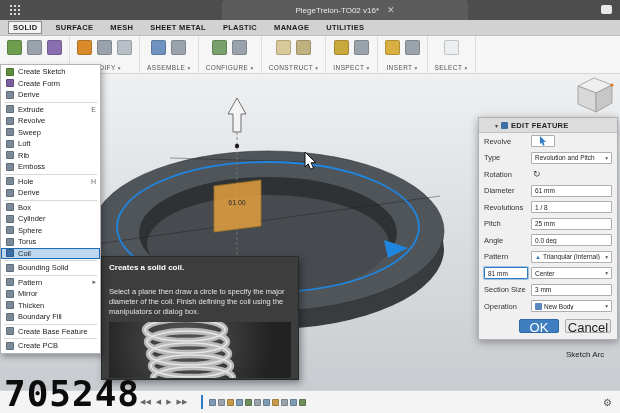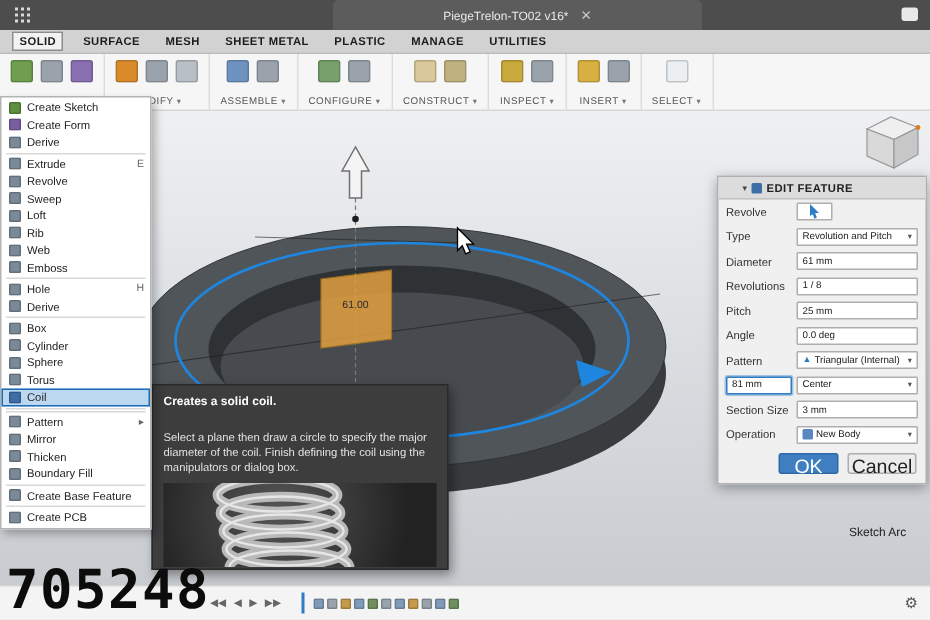--- a/index.html
+++ b/index.html
@@ -265,25 +265,20 @@
         <span class="ml">Loft</span>
         <span class="ms"></span>
       </div>
     <div class="mrow">
         <span class="mi"></span>
         <span class="ml">Rib</span>
         <span class="ms"></span>
       </div>
     <div class="mrow">
         <span class="mi"></span>
-        <span class="ml">Web</span>
-        <span class="ms"></span>
-      </div>
-    <div class="mrow">
-        <span class="mi"></span>
         <span class="ml">Emboss</span>
         <span class="ms"></span>
       </div>
     <div class="msep"></div>
     <div class="mrow">
         <span class="mi"></span>
         <span class="ml">Hole</span>
         <span class="ms">H</span>
       </div>
     <div class="mrow">
@@ -311,20 +306,25 @@
         <span class="mi"></span>
         <span class="ml">Torus</span>
         <span class="ms"></span>
       </div>
     <div class="mrow sel">
         <span class="mi blue"></span>
         <span class="ml">Coil</span>
         <span class="ms"></span>
       </div>
     <div class="msep"></div>
+    <div class="mrow">
+        <span class="mi"></span>
+        <span class="ml">Bounding Solid</span>
+        <span class="ms"></span>
+      </div>
     <div class="msep"></div>
     <div class="mrow">
         <span class="mi"></span>
         <span class="ml">Pattern</span>
         <span class="ms">▸</span>
       </div>
     <div class="mrow">
         <span class="mi"></span>
         <span class="ml">Mirror</span>
         <span class="ms"></span>
@@ -391,20 +391,24 @@
       </div>
     </div>
     <div class="drow">
       <span class="dlabel">Type</span>
       <div class="dctrl">
         <span class="val">Revolution and Pitch</span>
         <span class="car">▾</span>
       </div>
     </div>
     <div class="drow">
+      <span class="dlabel">Rotation</span>
+      <span class="rot-ic">↻</span>
+    </div>
+    <div class="drow">
       <span class="dlabel">Diameter</span>
       <div class="dctrl">
           <span class="val">61 mm</span>
         </div>
     </div>
     <div class="drow">
       <span class="dlabel">Revolutions</span>
       <div class="dctrl">
           <span class="val">1 / 8</span>
         </div>

